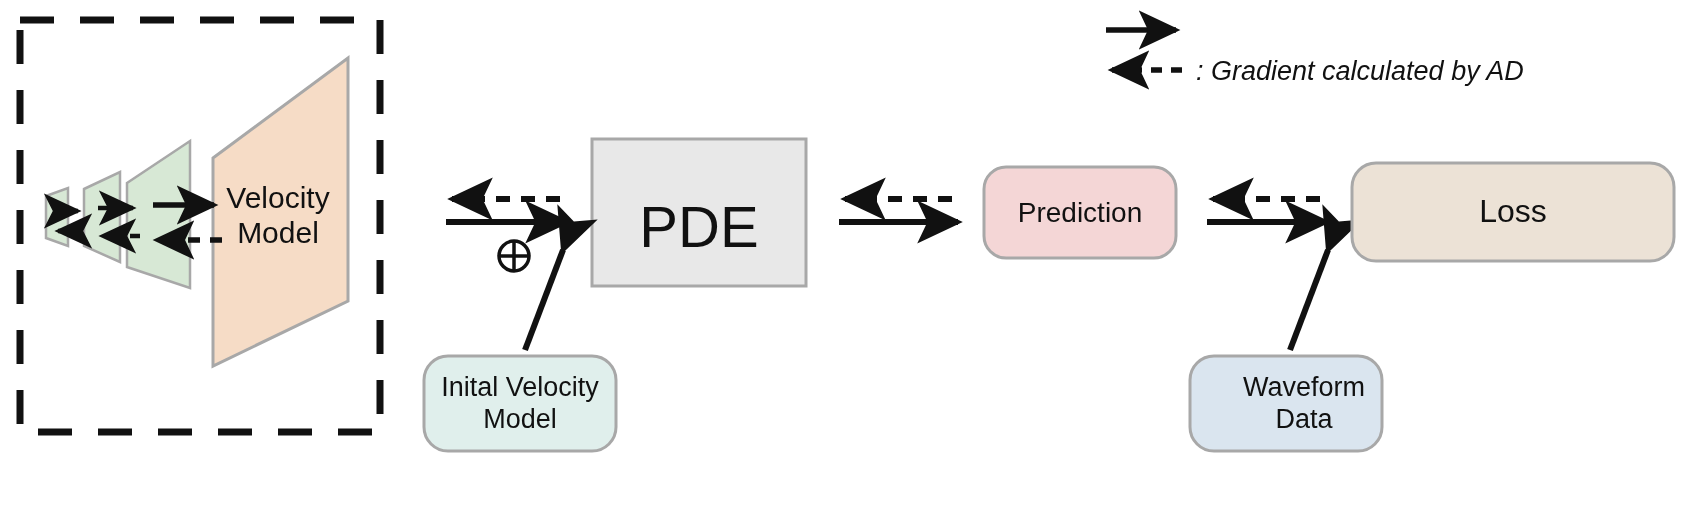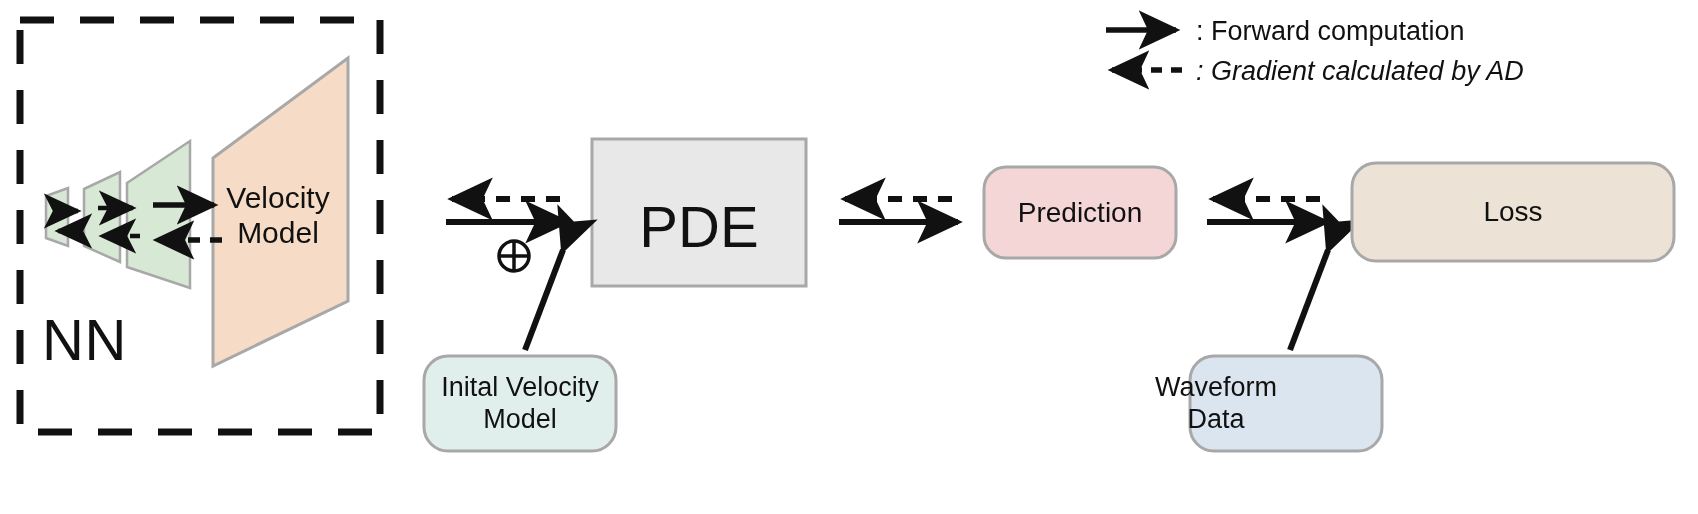--- a/index.html
+++ b/index.html
@@ -41,21 +41,21 @@
   }
   .legend-text {
     position: absolute;
     color: #111111;
     font-size: 27px;
     white-space: nowrap;
   }
   .pde-text { font-size: 58px; }
   .vm-text  { font-size: 30px; }
   .pred-text{ font-size: 28px; }
-  .loss-text{ font-size: 28px; }
+  .loss-text{ font-size: 32px; }
   .ivm-text { font-size: 27px; }
   .wfd-text { font-size: 27px; }
 </style>
 </head>
 <body>
 
 <div id="canvas">
 
   <svg id="svg-layer" viewBox="0 0 1698 514" xmlns="http://www.w3.org/2000/svg">
     <defs>
@@ -117,31 +117,29 @@
     <rect x="1190" y="356" width="192" height="95" rx="24" ry="24" fill="#dae5ef" stroke="#a8a8a8" stroke-width="3"></rect>
 
     <line x1="1106" y1="30" x2="1176" y2="30" stroke="#111111" stroke-width="5.5" marker-end="url(#ah-big)"></line>
 
     <line x1="1182" y1="70" x2="1112" y2="70" stroke="#111111" stroke-width="5.5" stroke-dasharray="11 9" marker-end="url(#ah-big)"></line>
   </svg>
 
   <div class="box-label vm-text" style="left:212px; top:160px; width:132px; height:110px;">Velocity
 Model</div>
 
-  <div class="nn-tag" style="left:42px; top:306px;">NN</div>
 
   <div class="box-label pde-text" style="left:592px; top:139px; width:214px; height:177px;">PDE</div>
 
   <div class="box-label pred-text" style="left:984px; top:167px; width:192px; height:91px;">Prediction</div>
 
   <div class="box-label loss-text" style="left:1352px; top:163px; width:322px; height:98px;">Loss</div>
 
   <div class="box-label ivm-text" style="left:424px; top:356px; width:192px; height:95px;border-radius:32px;">Inital Velocity
 Model</div>
 
-  <div class="box-label wfd-text" style="left:1120px; top:356px; width:192px; height:95px;">Waveform
+  <div class="box-label wfd-text" style="left:1208px; top:356px; width:192px; height:95px;">Waveform
 Data</div>
 
-  <div class="legend-text" style="left:1196px; top:16px;">: Forward computation</div>
 
   <div class="legend-text" style="left:1196px; top:56px;font-style:italic;">: Gradient calculated by AD</div>
 
 </div>
 
 </body></html>

